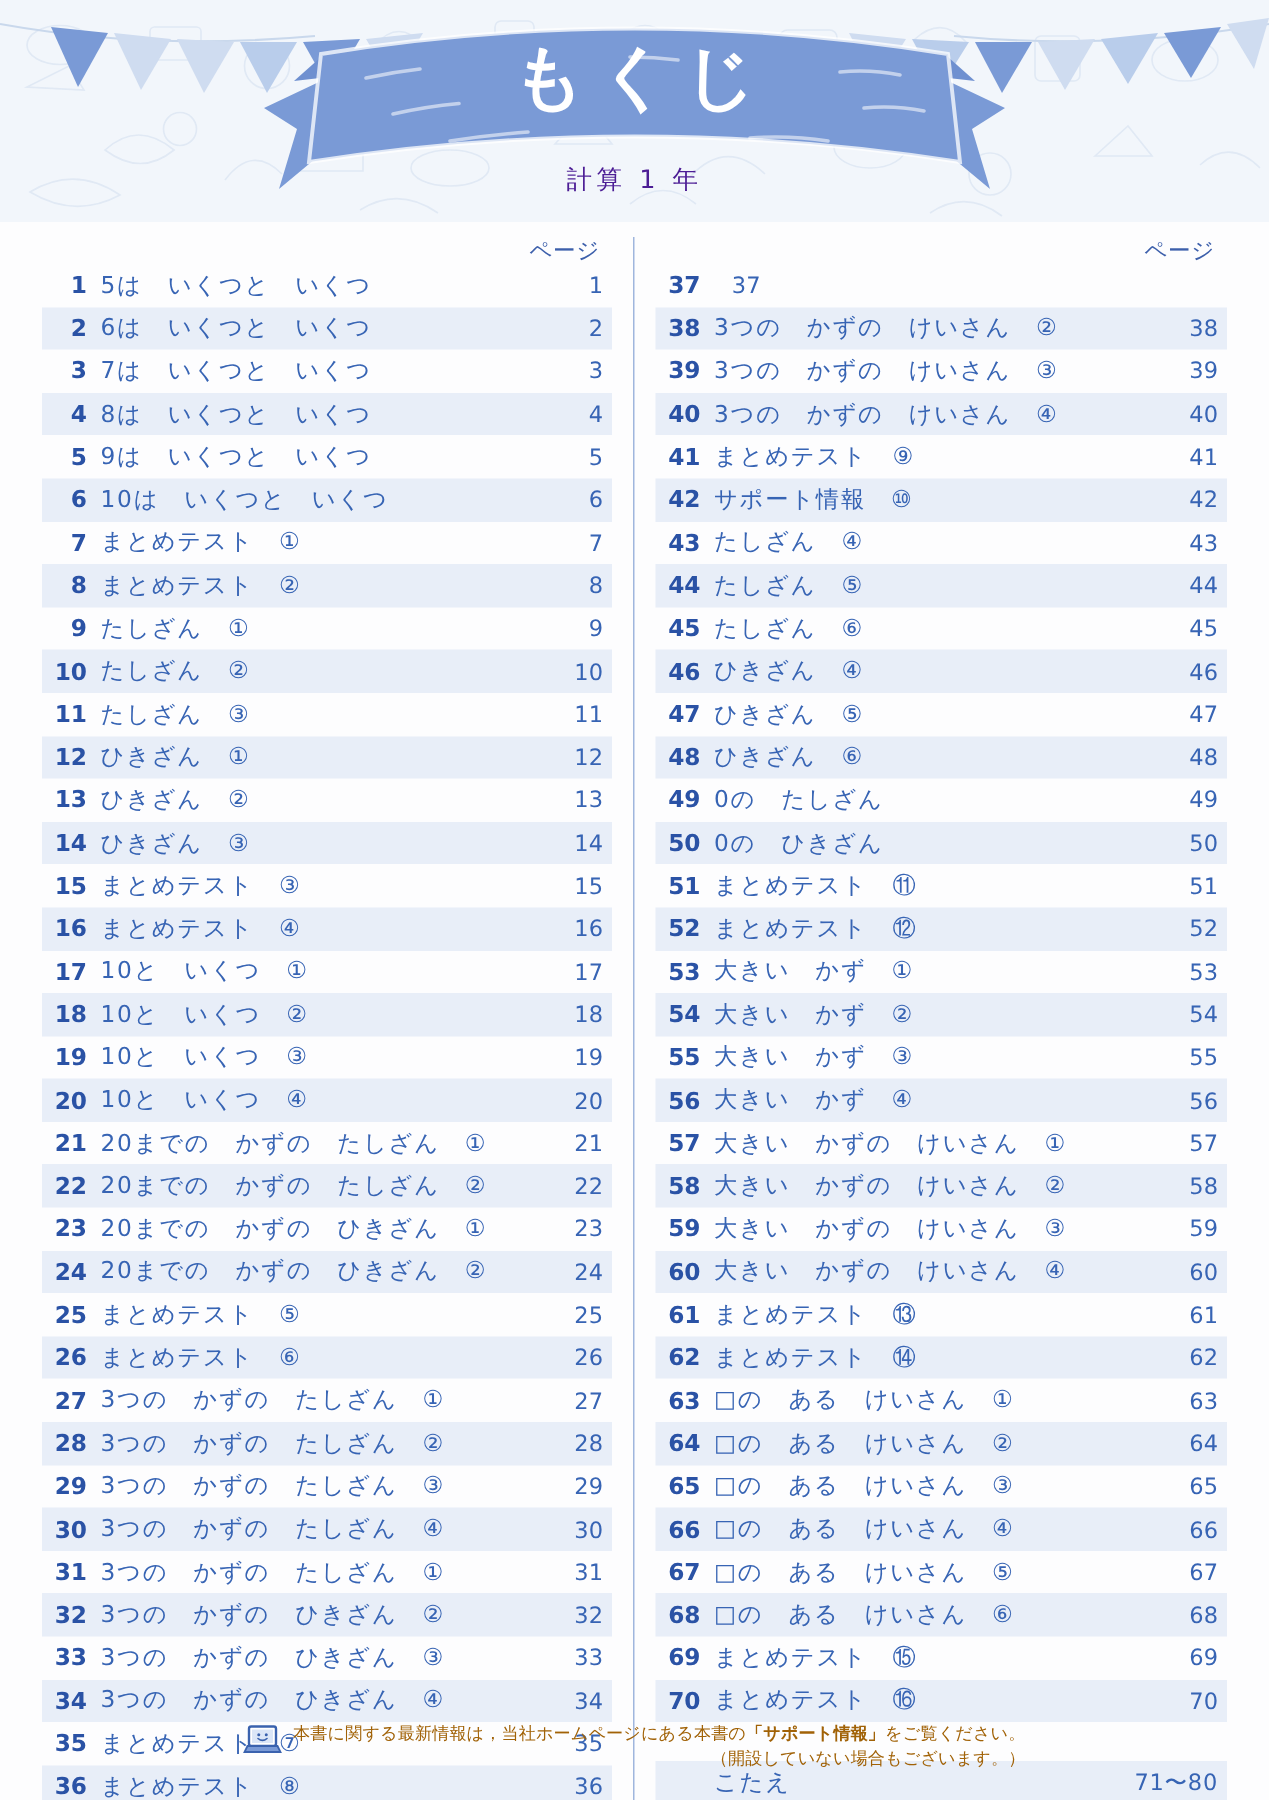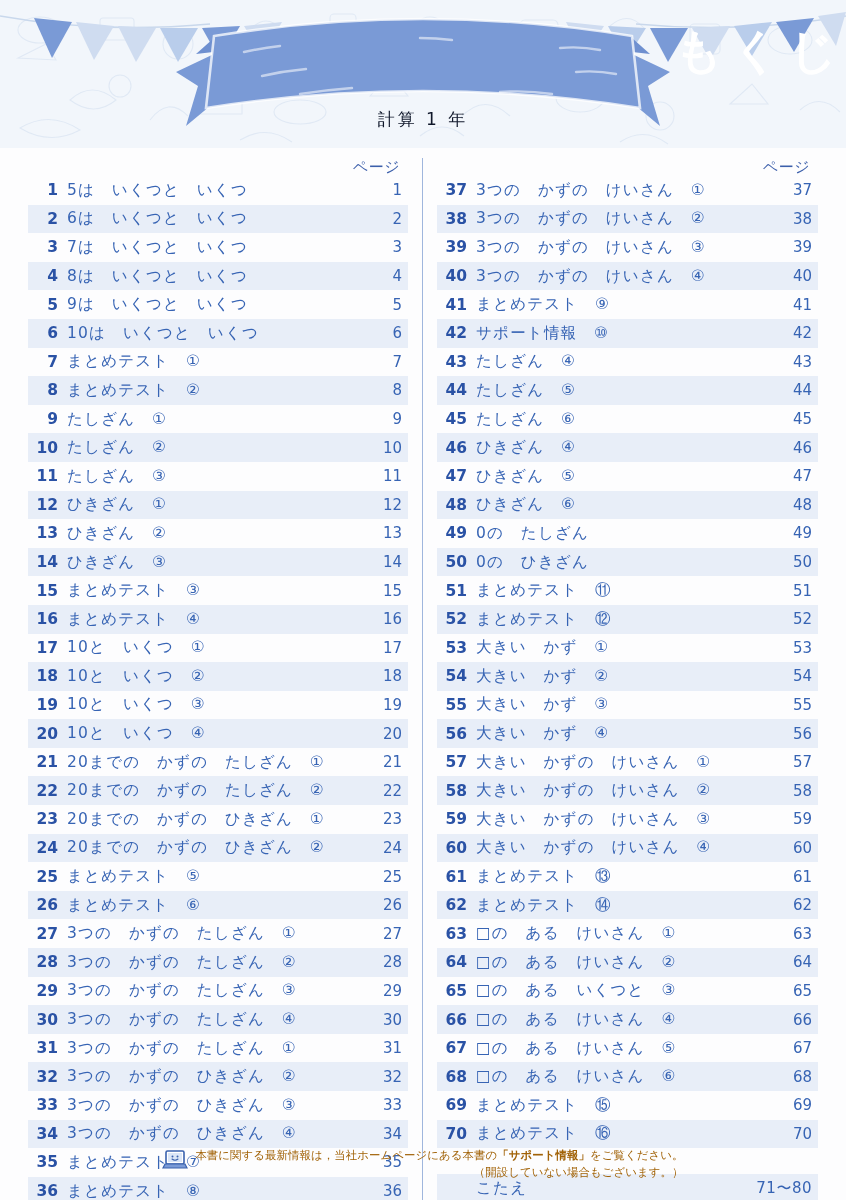--- a/index.html
+++ b/index.html
@@ -48,38 +48,38 @@
     left: 0;
     width: 846px;
     height: 120px;
   }
 
   .ribbon-title {
     position: absolute;
     top: 20px;
     left: 0;
     width: 846px;
-    text-align: right;
+    text-align: center;
     font-size: 47px;
     font-weight: bold;
     letter-spacing: 9px;
     color: #ffffff;
     text-indent: 9px;
     font-family: "DejaVu Sans", sans-serif;
   }
 
   .subject {
     position: absolute;
     top: 108px;
     left: 0;
     width: 846px;
     text-align: center;
     font-size: 17px;
     letter-spacing: 3px;
-    color: #0f172a;
+    color: #4c1d95;
     font-family: "DejaVu Sans", sans-serif;
   }
 
   
   .toc {
     position: relative;
     display: flex;
     width: 846px;
     padding: 10px 14px 0 14px;
   }
@@ -434,21 +434,20 @@
             <div class="pg">36</div>
           </div>
         </div>
     </div>
 
     <div class="col col-right">
       <div class="col-head">ページ</div>
       <div class="rows" id="rows-right">
           <div class="row">
             <div class="no">37</div>
-            <div class="ttl">3つの　かずの　けいさん　①</div>
             <div class="pg">37</div>
           </div>
           <div class="row stripe">
             <div class="no">38</div>
             <div class="ttl">3つの　かずの　けいさん　②</div>
             <div class="pg">38</div>
           </div>
           <div class="row">
             <div class="no">39</div>
             <div class="ttl">3つの　かずの　けいさん　③</div>
@@ -574,21 +573,21 @@
             <div class="ttl">□の　ある　けいさん　①</div>
             <div class="pg">63</div>
           </div>
           <div class="row stripe">
             <div class="no">64</div>
             <div class="ttl">□の　ある　けいさん　②</div>
             <div class="pg">64</div>
           </div>
           <div class="row">
             <div class="no">65</div>
-            <div class="ttl">□の　ある　いくつと　③</div>
+            <div class="ttl">□の　ある　けいさん　③</div>
             <div class="pg">65</div>
           </div>
           <div class="row stripe">
             <div class="no">66</div>
             <div class="ttl">□の　ある　けいさん　④</div>
             <div class="pg">66</div>
           </div>
           <div class="row">
             <div class="no">67</div>
             <div class="ttl">□の　ある　けいさん　⑤</div>

